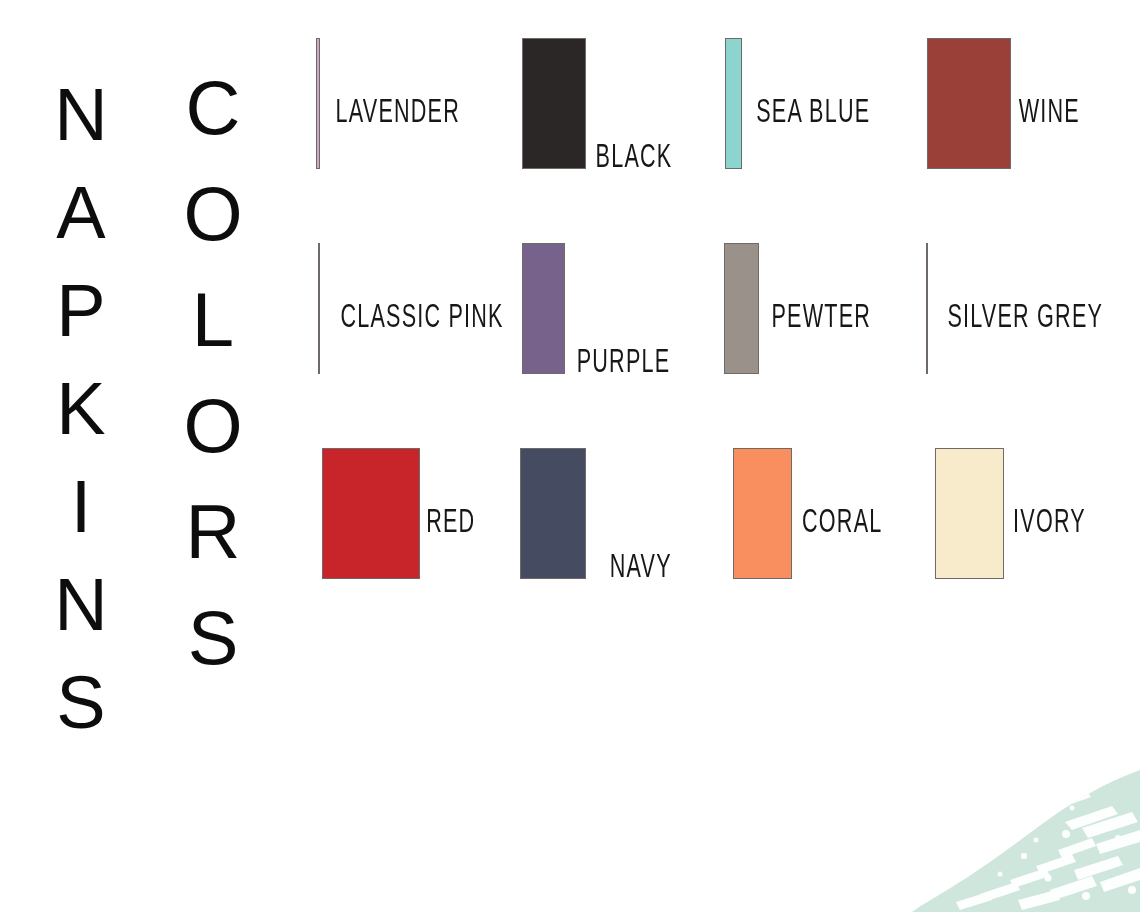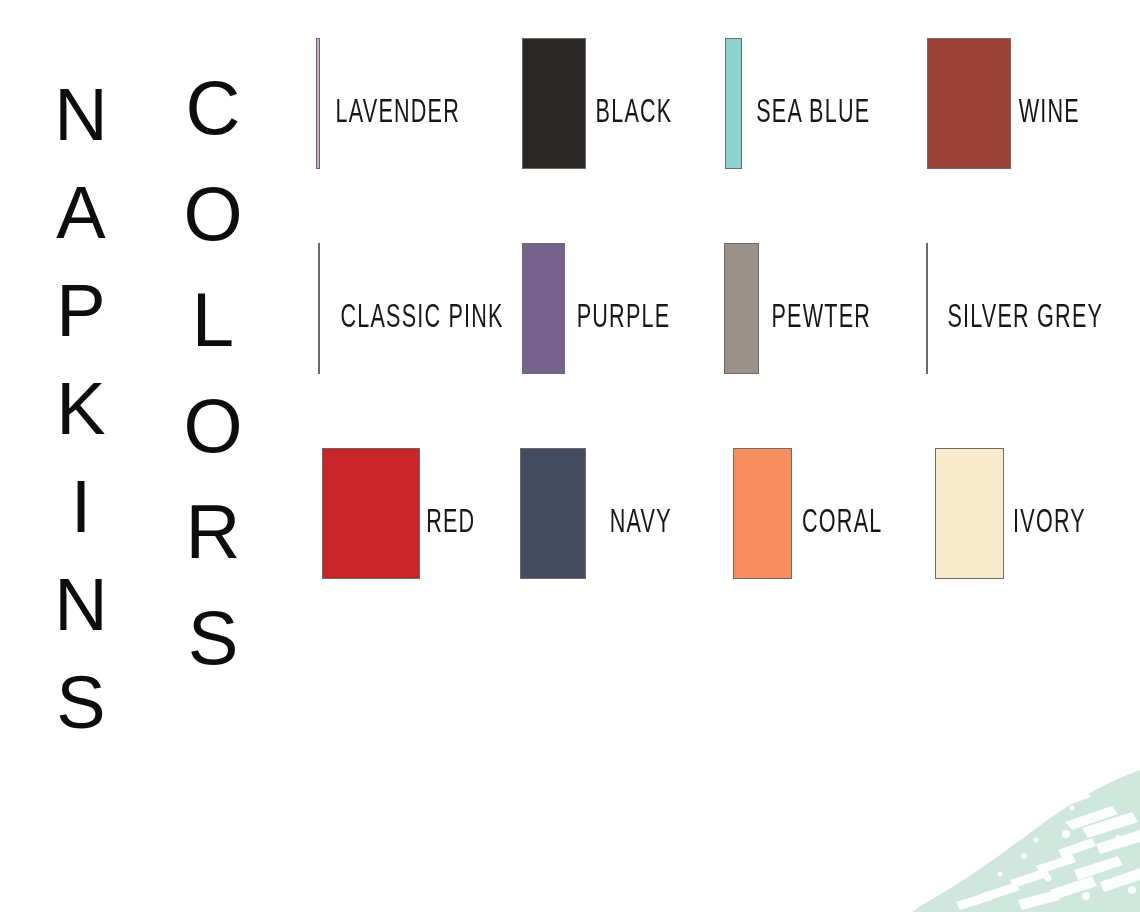--- a/index.html
+++ b/index.html
@@ -94,21 +94,21 @@
     letter-spacing: 1.5px;
     color: #171717;
     white-space: nowrap;
     transform: scaleX(0.80) scaleY(1.22);
     transform-origin: center top;
     font-weight: 400;
   }
 
   
   .c0 { left: 16px; }
-  .c1 { left: 222px; }
+  .c1 { left: 222px; align-items: flex-end; }
   .c2 { left: 425px; }
   .c3 { left: 627px; }
 
   .r1 .c0 { left: 18px; }
   .r1 .c1 { left: 222px; }
   .r1 .c2 { left: 424px; }
   .r1 .c3 { left: 626px; }
 
   .r2 .c0 { left: 22px;  }
   .r2 .c1 { left: 220px; gap: 16px; }

